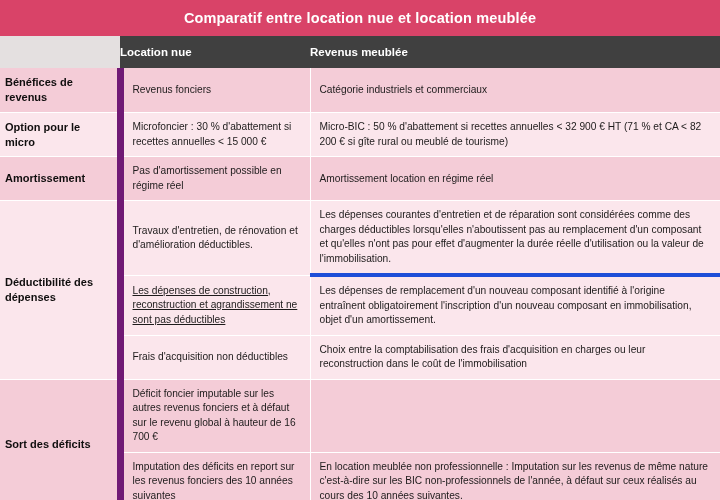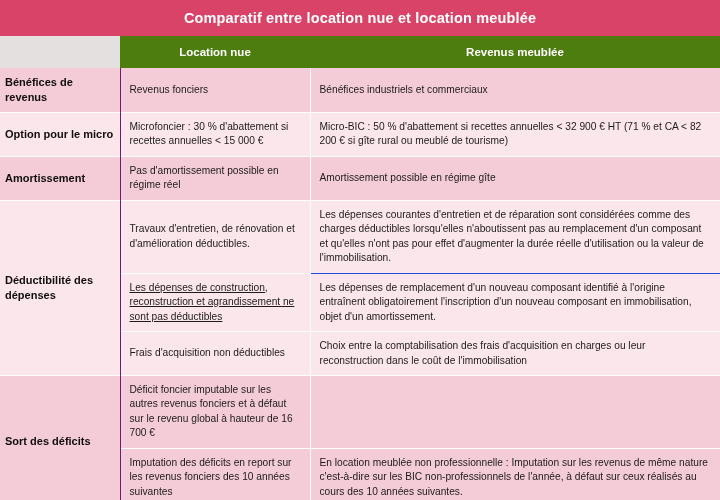--- a/index.html
+++ b/index.html
@@ -53,25 +53,25 @@
     padding: 0;
     margin: 0;
     vertical-align: middle;
     border: 0;
   }
   th.head-blank {
     background: #e4e0e0;
     height: 32px;
   }
   th.head-cell {
-    background: #4d7c0f;
+    background: #404040;
     color: #ffffff;
     font-size: 11.5px;
     font-weight: bold;
-    text-align: center;
+    text-align: left;
     padding: 0 0 0 9px;
     height: 32px;
     border-left: 1.5px solid #ffffff;
   }
 
   
   td {
     vertical-align: middle;
     font-size: 10.2px;
     line-height: 1.42;
@@ -82,21 +82,21 @@
   }
   td.lbl {
     font-weight: bold;
     font-size: 11px;
     color: #100e0e;
     line-height: 1.35;
     padding-left: 5px;
     padding-right: 4px;
   }
   td.col2 {
-    border-left: 1px solid #701a75;
+    border-left: 7px solid #701a75;
   }
   td.col3 {
     border-left: 1px solid #ffffff;
   }
 
   
   .sh-dark   { background: #f4ccd7 !important; }
   .sh-light  { background: #fbe6ec !important; }
 
   tr.rowsep td { border-top: 1px solid #ffffff; }
@@ -120,43 +120,43 @@
 
       <tr class="head">
         <th class="head-blank"></th>
         <th class="head-cell">Location nue</th>
         <th class="head-cell">Revenus meublée</th>
       </tr>
 
       <tr>
         <td class="lbl sh-dark">Bénéfices de revenus</td>
         <td class="col2 sh-dark">Revenus fonciers</td>
-        <td class="col3 sh-dark">Bénéfices industriels et commerciaux</td>
+        <td class="col3 sh-dark">Catégorie industriels et commerciaux</td>
       </tr>
 
       <tr class="rowsep">
         <td class="lbl sh-light">Option pour le micro</td>
         <td class="col2 sh-light">Microfoncier : 30 % d'abattement si recettes annuelles &lt; 15 000 €</td>
         <td class="col3 sh-light">Micro-BIC : 50 % d'abattement si recettes annuelles &lt; 32 900 € HT (71 % et CA &lt; 82 200 € si gîte rural ou meublé de tourisme)</td>
       </tr>
 
       <tr class="rowsep">
         <td class="lbl sh-dark">Amortissement</td>
         <td class="col2 sh-dark">Pas d'amortissement possible en régime réel</td>
-        <td class="col3 sh-dark">Amortissement possible en régime gîte</td>
+        <td class="col3 sh-dark">Amortissement location en régime réel</td>
       </tr>
 
       <tr class="rowsep">
         <td class="lbl sh-light" rowspan="3">Déductibilité des dépenses</td>
         <td class="col2 sh-light">Travaux d'entretien, de rénovation et d'amélioration déductibles.</td>
         <td class="col3 sh-light">Les dépenses courantes d'entretien et de réparation sont considérées comme des charges déductibles lorsqu'elles n'aboutissent pas au remplacement d'un composant et qu'elles n'ont pas pour effet d'augmenter la durée réelle d'utilisation ou la valeur de l'immobilisation.</td>
       </tr>
       <tr>
         <td class="col2 sh-light" style="border-top:1px solid #ffffff;text-decoration:underline;">Les dépenses de construction, reconstruction et agrandissement ne sont pas déductibles</td>
-        <td class="col3 sh-light" style="border-top:1px solid #1d4ed8;">Les dépenses de remplacement d'un nouveau composant identifié à l'origine entraînent obligatoirement l'inscription d'un nouveau composant en immobilisation, objet d'un amortissement.</td>
+        <td class="col3 sh-light" style="border-top:4px solid #1d4ed8;">Les dépenses de remplacement d'un nouveau composant identifié à l'origine entraînent obligatoirement l'inscription d'un nouveau composant en immobilisation, objet d'un amortissement.</td>
       </tr>
       <tr>
         <td class="col2 sh-light" style="border-top:1px solid #ffffff;margin-left:32px;">Frais d'acquisition non déductibles</td>
         <td class="col3 sh-light" style="border-top:1px solid #ffffff;">Choix entre la comptabilisation des frais d'acquisition en charges ou leur reconstruction dans le coût de l'immobilisation</td>
       </tr>
 
       <tr class="rowsep">
         <td class="lbl sh-dark" rowspan="2">Sort des déficits</td>
         <td class="col2 sh-dark">Déficit foncier imputable sur les autres revenus fonciers et à défaut sur le revenu global à hauteur de 16 700 €</td>
         <td class="col3 sh-dark"></td>

